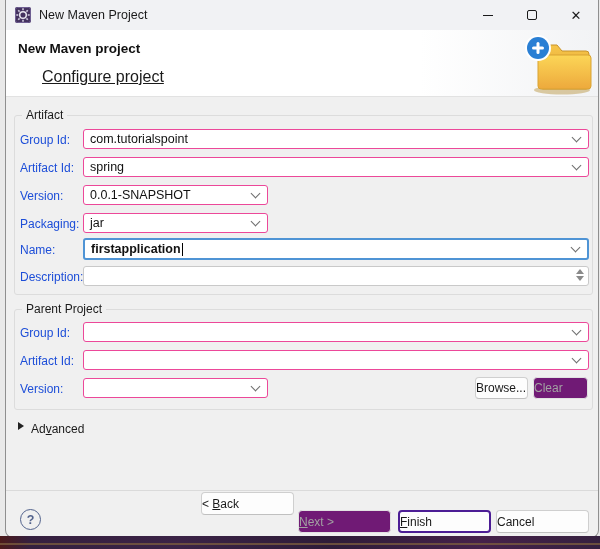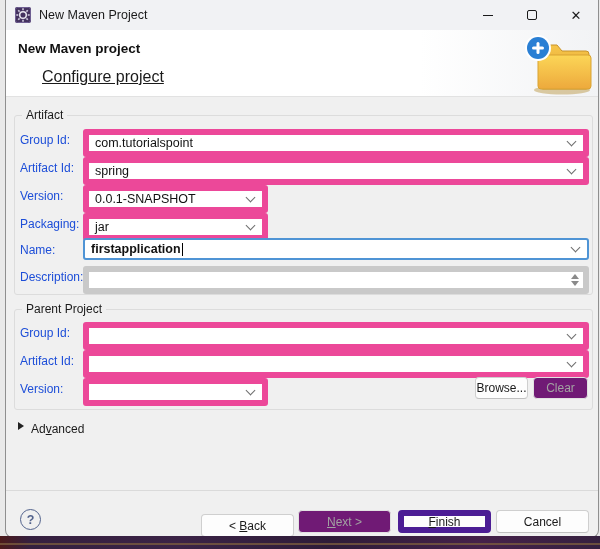--- a/index.html
+++ b/index.html
@@ -35,42 +35,42 @@
 
   
   .groupbox { position:absolute; left:8px; width:579px; border:1px solid #dcdcdc; border-radius:3px; }
   .groupbox-legend { position:absolute; top:-8px; left:7px; background:#f0f0f0; padding:0 4px;
     font-size:12px; color:#1b1b1b; }
   .gb-artifact { top:115px; height:180px; }
   .gb-parent { top:309px; height:101px; }
 
   .field-label { position:absolute; font-size:12px; color:#1d4ed8; left:14px; }
 
-  .combo, .textfield { position:absolute; height:28px; background:#fff; border:6px solid #ec4899;
+  .combo, .textfield { position:absolute; height:20px; background:#fff; border:1px solid #ec4899;
     border-radius:3px; display:flex; align-items:center; padding:0 6px; font-size:12.5px; color:#111; }
   .combo-full { left:77px; width:506px; }
   .combo-short { left:77px; width:185px; }
   .combo.focused { border:2px solid #4f94d5; height:22px;font-weight:bold; }
   .chev { position:absolute; right:8px; top:50%; width:7px; height:7px; margin-top:-5px;
     border-right:1.4px solid #6e6e6e; border-bottom:1.4px solid #6e6e6e; transform:rotate(45deg); }
   .caret { width:1px; height:13px; background:#000; margin-left:1px; }
 
   .textfield { border-color:#c9c9c9; left:77px; width:506px; }
   .spinner { position:absolute; right:4px; top:2px; display:flex; flex-direction:column; gap:2px;
     align-items:center; }
   .tri-up { width:0; height:0; border-left:4px solid transparent; border-right:4px solid transparent;
     border-bottom:5px solid #8a8a8a; }
   .tri-down { width:0; height:0; border-left:4px solid transparent; border-right:4px solid transparent;
     border-top:5px solid #8a8a8a; }
 
   
   .btn { position:absolute; height:23px; background:#fdfdfd; border:1px solid #cfcfcf;
     border-bottom-color:#c0c0c0; border-radius:4px; font-size:12px; color:#1a1a1a;
-    display:flex; align-items:center; justify-content:center; }
-  .btn.default { border:6px solid #4c1d95; }
+    display:flex; align-items:center; justify-content:flex-start; }
+  .btn.default { border:2px solid #4c1d95; }
   .btn.disabled { background:#701a75; border-color:#e2e2e2; color:#a2a2a2; }
   .btn-small { height:22px; }
   .mn { text-decoration:underline; }
 
   
   .advanced { position:absolute; left:12px; top:422px; display:flex; align-items:flex-start; }
   .adv-tri { width:0; height:0; border-top:4px solid transparent; border-bottom:4px solid transparent;
     border-left:6px solid #222; margin-right:7px; }
   .advanced-label { font-size:12px; color:#1a1a1a; }
 
@@ -216,21 +216,21 @@
     <span class="adv-tri"></span>
     <span class="advanced-label"><span>Ad</span><span class="mn">v</span><span>anced</span></span>
   </div>
 
   <div class="footer-sep"></div>
 
   <div class="help-btn">
     <span>?</span>
   </div>
 
-  <button class="btn" style="left:195px; top:514px; width:93px;">
+  <button class="btn" style="left:195px; top:492px; width:93px;">
     <span><span>&lt; </span><span class="mn">B</span><span>ack</span></span>
   </button>
   <button class="btn disabled" style="left:292px; top:510px; width:93px;">
     <span><span></span><span class="mn">N</span><span>ext &gt;</span></span>
   </button>
   <button class="btn default" style="left:392px; top:510px; width:93px;">
     <span><span></span><span class="mn">F</span><span>inish</span></span>
   </button>
   <button class="btn" style="left:490px; top:510px; width:93px;">
     <span>Cancel</span>

